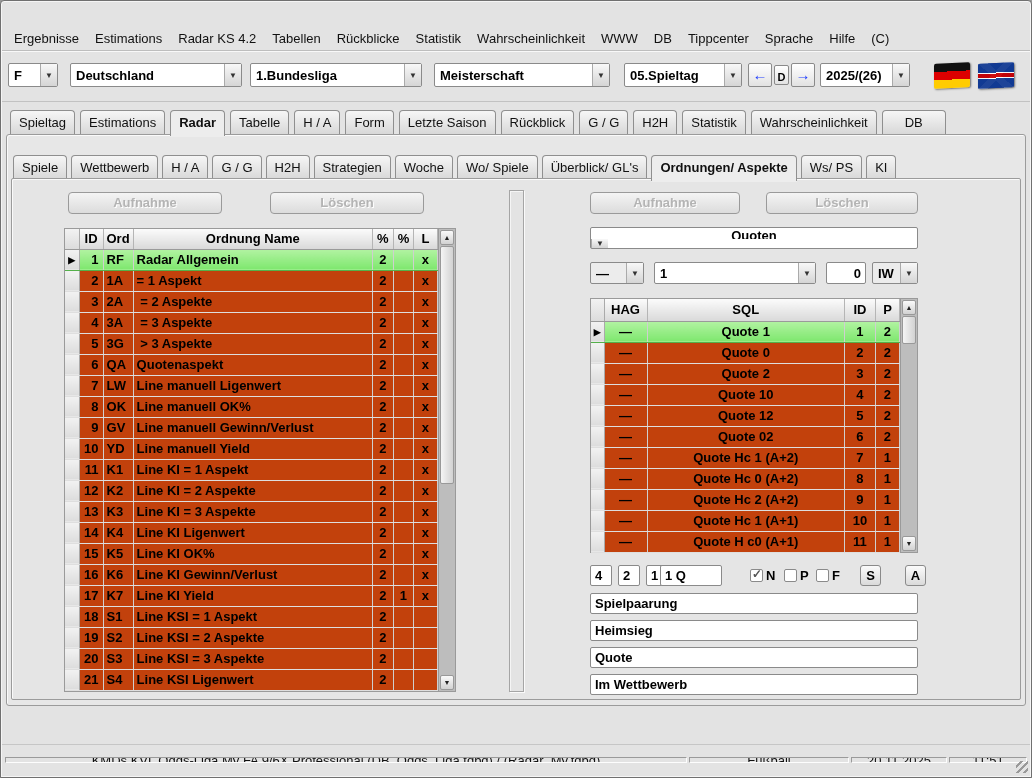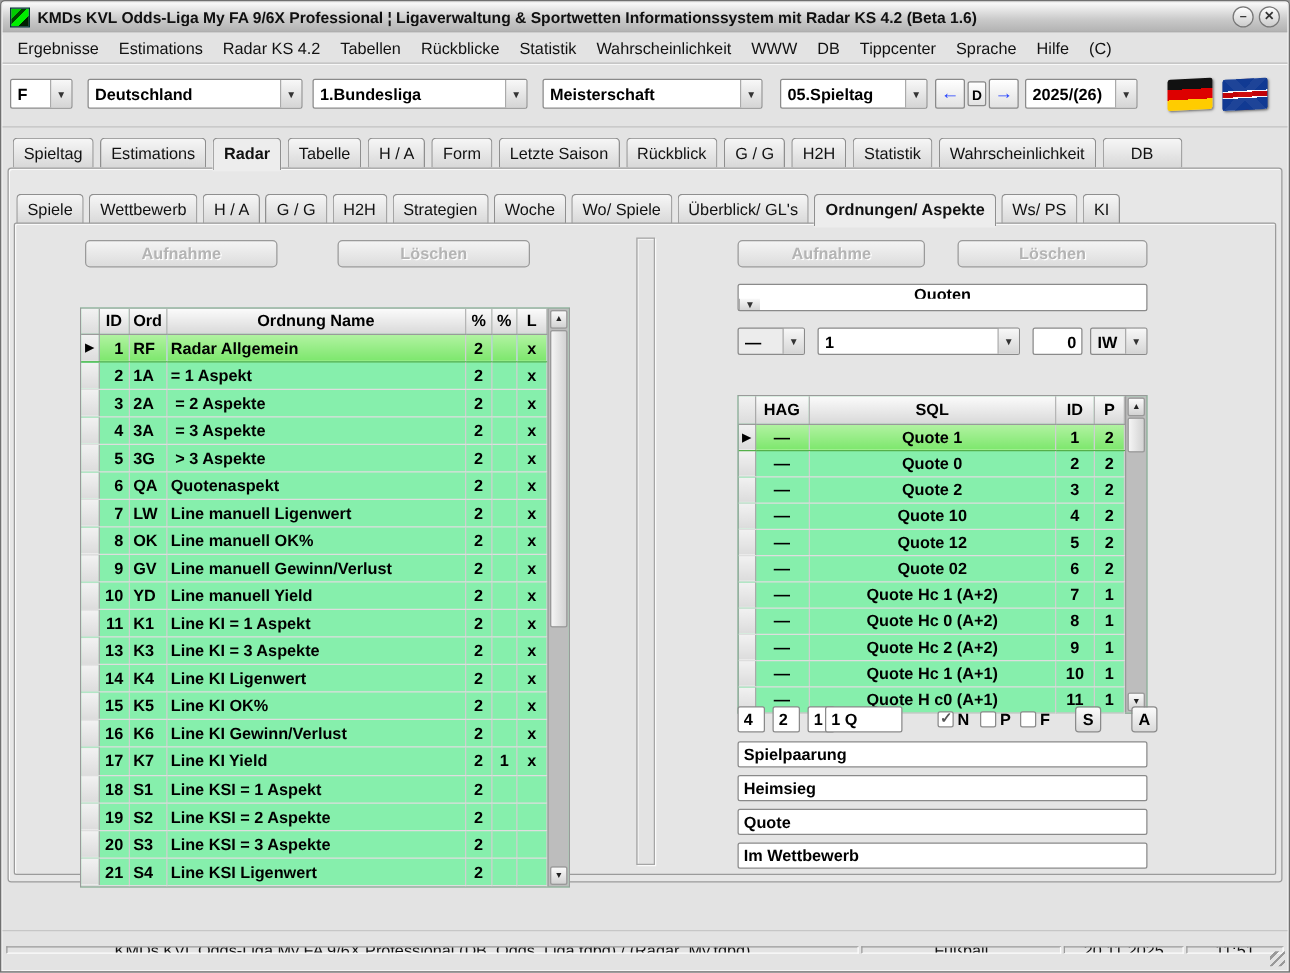--- a/index.html
+++ b/index.html
@@ -75,21 +75,21 @@
 
   
   .pbtn { position:absolute; height:22px; border:1px solid #9a9a9a; border-radius:4px;
           background:linear-gradient(#f4f4f4,#dcdcdc); text-align:center;
           font-size:13px; font-weight:bold; color:#b4b4b4; line-height:20px;
           text-shadow:1px 1px 0 #fff; }
   .field { position:absolute; background:#fff; border:1px solid #8a8a8a; border-radius:2px;
            font-size:13px; font-weight:bold; color:#000; padding:0 4px; display:flex; align-items:center; }
 
   
-  .tablewrap { position:absolute; display:flex; border:1px solid #9a9a9a; background:#86efac;margin-top:18px; }
+  .tablewrap { position:absolute; display:flex; border:1px solid #9a9a9a; background:#c2410c; }
   table.grid { border-collapse:collapse; table-layout:fixed; flex:1; }
   .grid th { background:linear-gradient(#fbfbfb,#d9d9d9); border-right:1px solid #b5b5b5;
              border-bottom:1px solid #9a9a9a; font-size:13px; font-weight:bold;
              text-align:center; padding:0; }
   .grid td { border-right:1px solid #cfcfcf; border-bottom:1px solid #dedede;
              font-size:13px; font-weight:bold; color:#000; padding:0 3px;
              white-space:pre; overflow:hidden; }
   .grid .c-sel { background:linear-gradient(#f2f2f2,#dcdcdc); border-right:1px solid #aaa;
                  text-align:center; font-size:9px; color:#000; padding:0; }
   .grid tr.selected td { background:linear-gradient(#b2f3a2,#7ee76e); border-bottom:1px solid #54b04a; }
@@ -133,28 +133,20 @@
           font-size:13px; color:#111; white-space:nowrap; overflow:hidden; }
   .sseg1 { flex:1; } .sseg2 { width:160px; } .sseg3 { width:96px; } .sseg4 { width:78px; }
   .grip { position:absolute; right:2px; bottom:2px; width:12px; height:12px;
           background: repeating-linear-gradient(135deg, transparent 0 3px, #999 3px 5px); }
 </style>
 </head>
 <body>
 
 <div class="window">
 
-  <div class="titlebar">
-    <div class="app-icon"></div>
-    <div class="title-text">KMDs KVL Odds-Liga My FA 9/6X Professional  ¦  Ligaverwaltung &amp; Sportwetten Informationssystem mit Radar KS 4.2 (Beta 1.6)</div>
-    <div class="win-btns">
-      <div class="win-btn">–</div>
-      <div class="win-btn">✕</div>
-    </div>
-  </div>
 
   <div class="menubar">
 
   <div class="menu-item">Ergebnisse</div>
       <div class="menu-item">Estimations</div>
       <div class="menu-item">Radar KS 4.2</div>
       <div class="menu-item">Tabellen</div>
       <div class="menu-item">Rückblicke</div>
       <div class="menu-item">Statistik</div>
       <div class="menu-item">Wahrscheinlichkeit</div>
@@ -366,20 +358,29 @@
                 <tr style="height:21px;">
                   <td class="c-sel"></td>
                   <td class="c-id">11</td>
                   <td class="c-ord">K1</td>
                   <td class="c-name">Line KI = 1 Aspekt</td>
                   <td class="c-center">2</td>
                   <td class="c-center"></td>
                   <td class="c-center">x</td>
                 </tr>
 
+                <tr style="height:21px;">
+                  <td class="c-sel"></td>
+                  <td class="c-id">12</td>
+                  <td class="c-ord">K2</td>
+                  <td class="c-name">Line KI = 2 Aspekte</td>
+                  <td class="c-center">2</td>
+                  <td class="c-center"></td>
+                  <td class="c-center">x</td>
+                </tr>
 
                 <tr style="height:21px;">
                   <td class="c-sel"></td>
                   <td class="c-id">13</td>
                   <td class="c-ord">K3</td>
                   <td class="c-name">Line KI = 3 Aspekte</td>
                   <td class="c-center">2</td>
                   <td class="c-center"></td>
                   <td class="c-center">x</td>
                 </tr>

